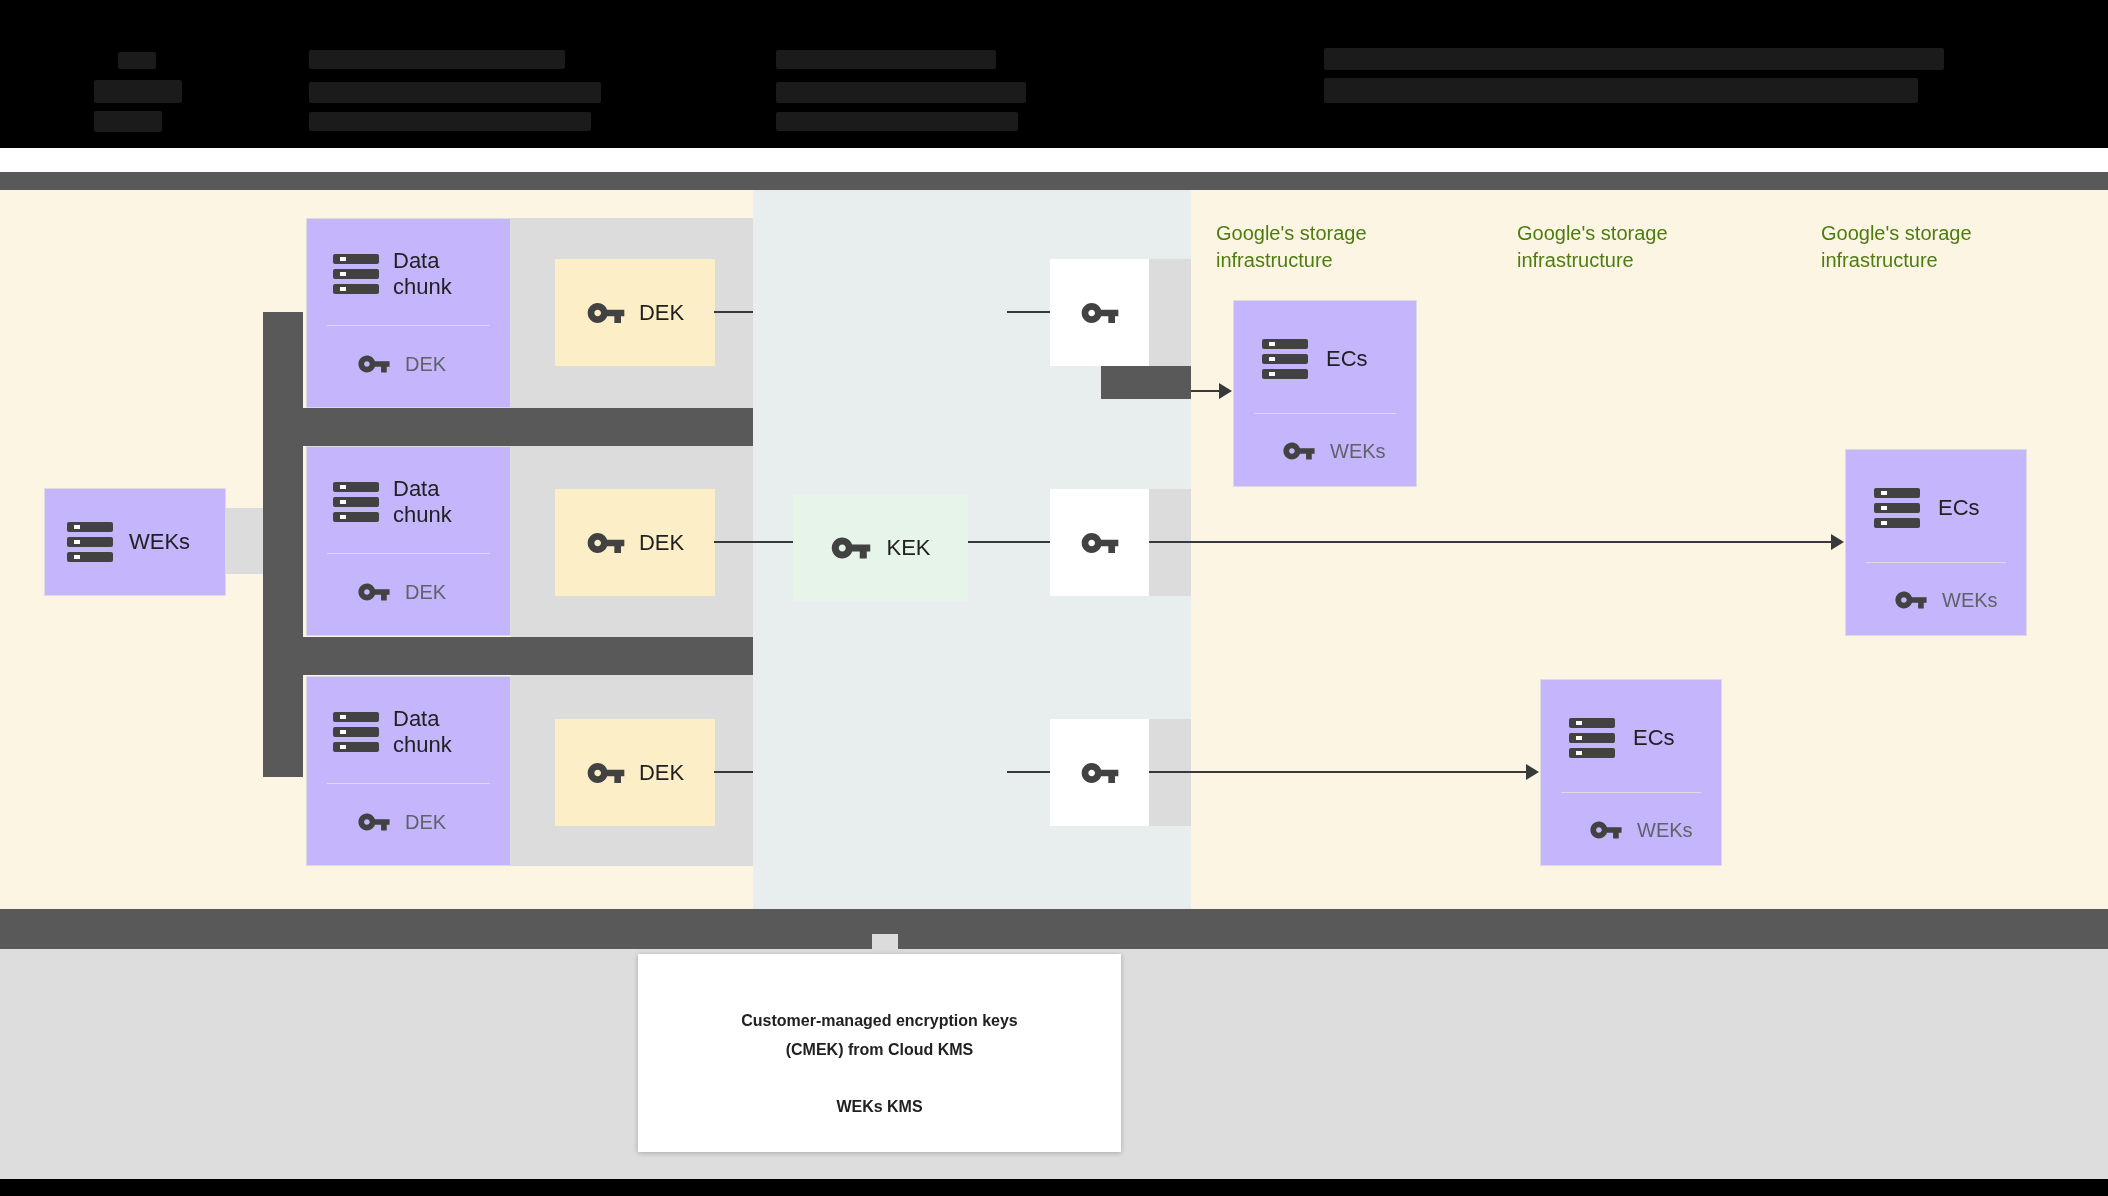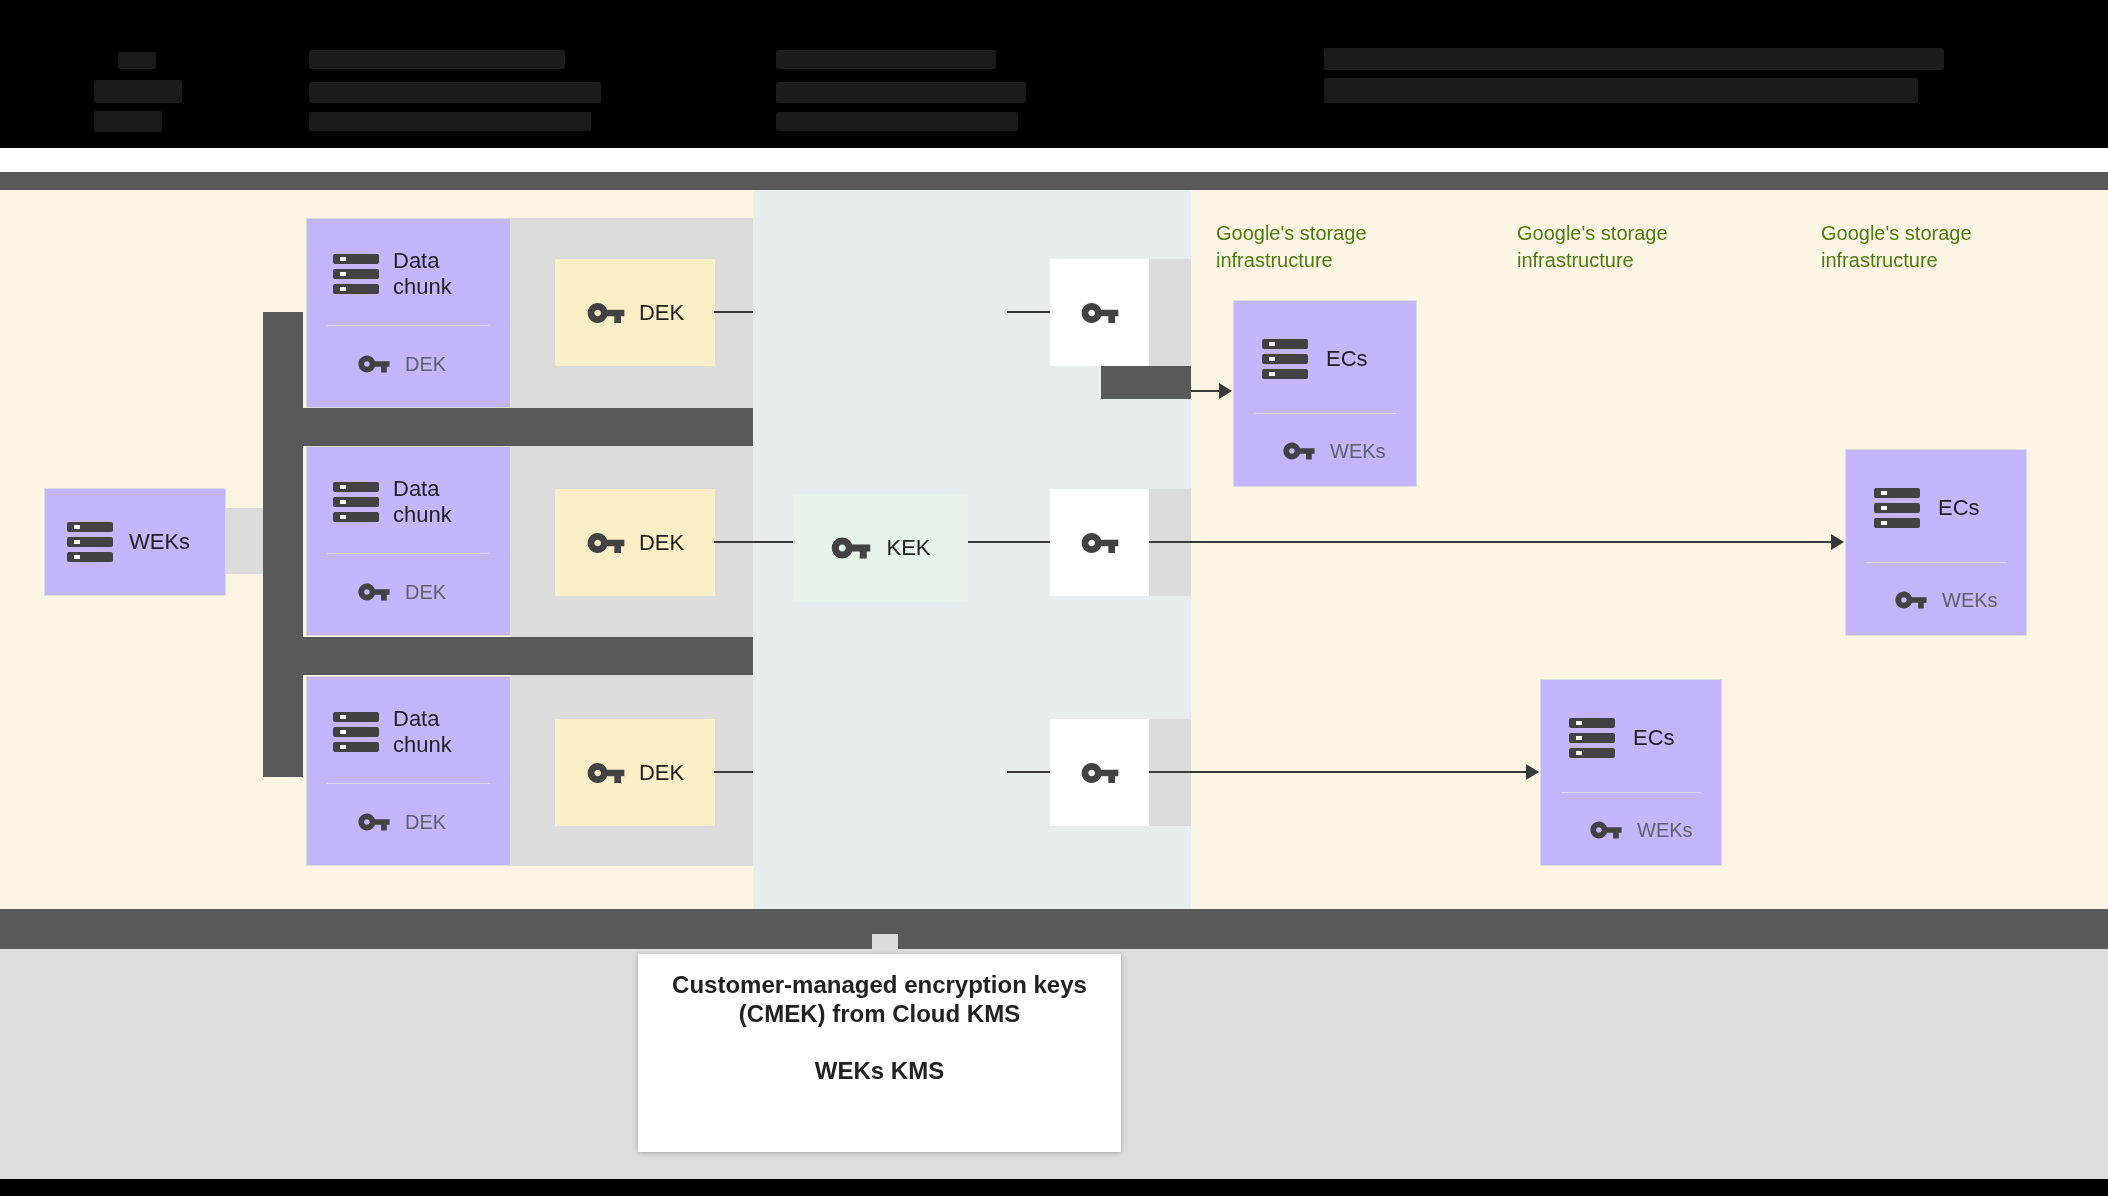--- a/index.html
+++ b/index.html
@@ -17,21 +17,21 @@
   .divider{position:absolute;left:20px;right:20px;height:1px;background:#DADCE0;}
   .line{position:absolute;height:2px;background:#37393B;}
   .arrow{position:absolute;height:2px;background:#37393B;}
   .arrow::after{content:"";position:absolute;right:-12px;top:-7px;width:0;height:0;
     border-left:13px solid #37393B;border-top:8px solid transparent;border-bottom:8px solid transparent;}
   .storage-label{font-size:20px;color:#4d7c0f;line-height:1.35;width:195px;}
   .redact{position:absolute;background:#1b1b1b;border-radius:2px;}
   .darkfill{background:#595959;}
   .ltfill{background:#DCDCDC;}
   .callout{background:#ffffff;box-shadow:0 1px 5px rgba(0,0,0,0.25);text-align:center;
-    font-size:24px;line-height:29px;padding-top:16px;}
+    font-size:16px;line-height:29px;padding-top:52px;}
   .callout .b{font-weight:bold;}
   .callout .gap{height:28px;}
 </style>
 </head>
 <body>
 
 <svg aria-hidden="true" style="position:absolute;width:0;height:0;overflow:hidden">
   <defs>
     <path id="keyicon" d="M12.65 10C11.83 7.67 9.61 6 7 6c-3.31 0-6 2.69-6 6s2.69 6 6 6c2.61 0 4.83-1.67 5.65-4H17v4h4v-4h2v-4H12.65zM7 14c-1.1 0-2-.9-2-2s.9-2 2-2 2 .9 2 2-.9 2-2 2z"></path>
   </defs>

